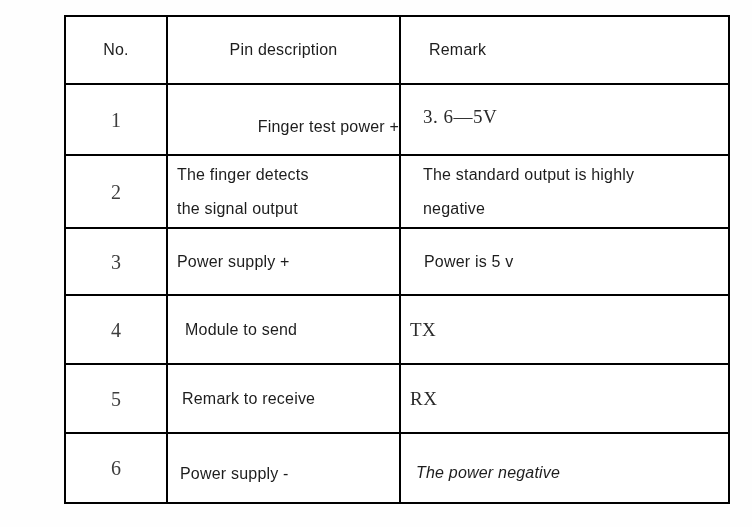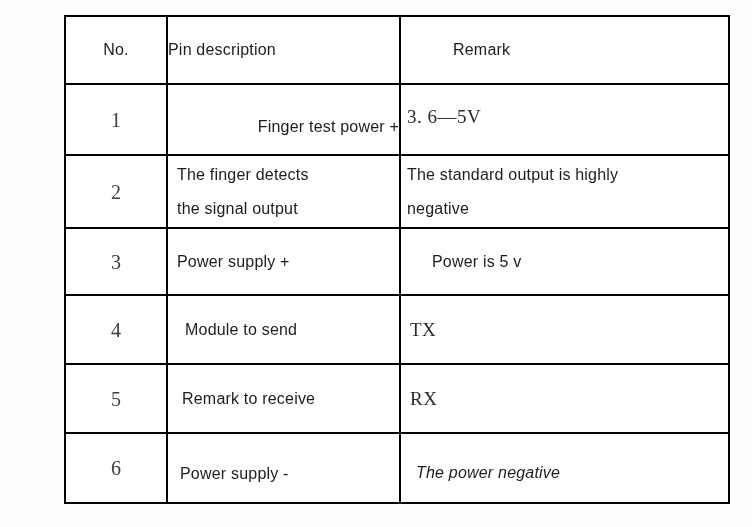--- a/index.html
+++ b/index.html
@@ -32,29 +32,29 @@
   .sans  { font-size:16px; color:#1d1d1d; letter-spacing:0.2px; }
   .srf   { font-family:"Liberation Serif","DejaVu Serif",serif; font-size:19px; color:#2b2b2b; letter-spacing:0.5px; }
   .no-cell {
     text-align:center;
     font-family:"Liberation Serif","DejaVu Serif",serif;
     font-size:20px; color:#3d3d3d;
   }
   .line { display:block; line-height:34px; white-space:nowrap; }
 
   
-  .pl6  { padding-left:6px;margin-top:40px; }
+  .pl6  { padding-left:22px;margin-top:40px; }
   .pl9  { padding-left:9px; }
   .pl12 { padding-left:12px;border-radius:31px; }
   .pl14 { padding-left:14px; }
   .pl15 { padding-left:15px;font-style:italic; }
   .pl17 { padding-left:17px; }
-  .pl23 { padding-left:31px; }
+  .pl23 { padding-left:23px; }
   .pl24 { padding-left:24px;text-align:right; }
-  .pl44 { padding-left:52px; }
+  .pl44 { padding-left:28px; }
 
   
   .nd7 .line { position:relative; top:7px; }
   .nd6 .line { position:relative; top:6px; }
   .nd5 .line { position:relative; top:5px; }
   .up3 .line { position:relative; top:-3px; }
 </style>
 </head>
 <body>
 
@@ -63,21 +63,21 @@
     <colgroup>
       <col class="c-no">
       <col class="c-pin">
       <col class="c-remark">
     </colgroup>
     <tbody>
       <tr class="r-h">
         <th class="sans" style="text-align:center;">
           <span class="line">No.</span>
         </th>
-        <th class="sans" style="">
+        <th class="sans" style="text-align:center;">
           <span class="line">Pin description</span>
         </th>
         <th class="sans pl44">
           <span class="line">Remark</span>
         </th>
       </tr>
 
       <tr class="r-1">
         <td class="no-cell">
           <span class="line">1</span>

